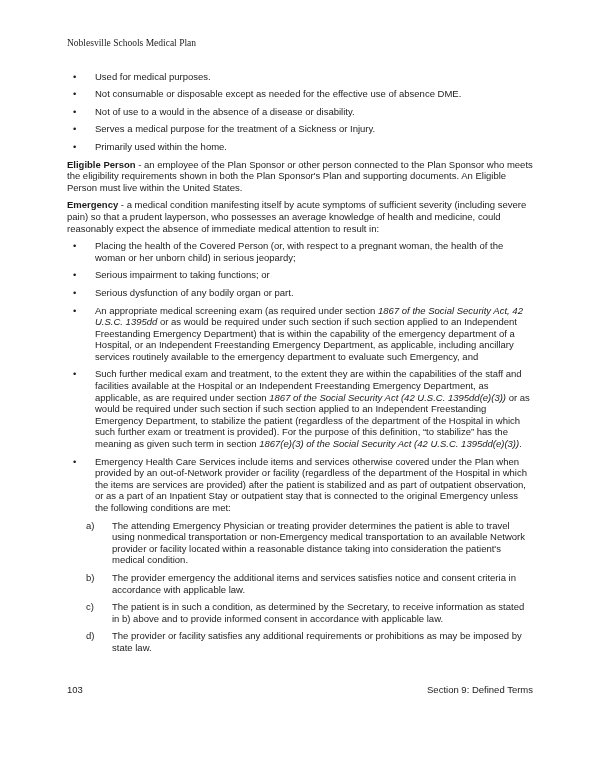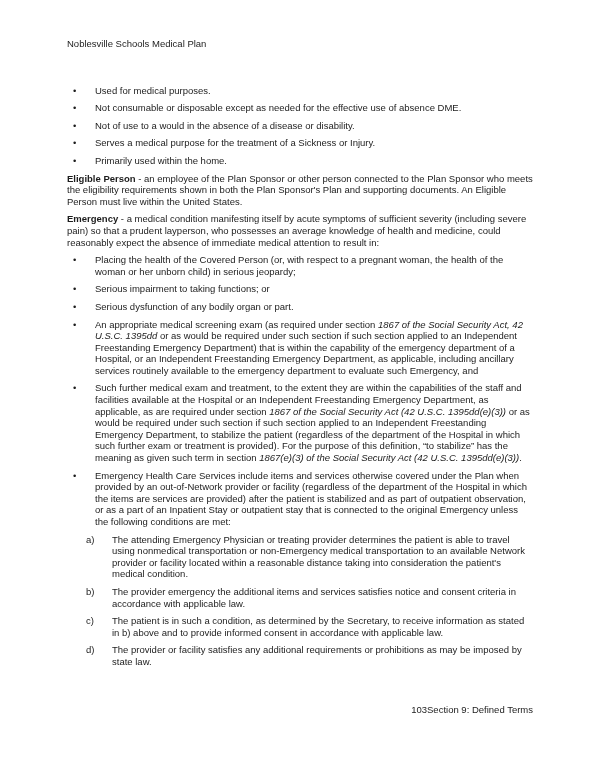--- a/index.html
+++ b/index.html
@@ -14,21 +14,22 @@
     background: #ffffff;
     box-sizing: border-box;
     padding: 38px 67px 0 67px;
     font-family: "Liberation Sans", sans-serif;
     font-size: 9.5px;
     line-height: 11.6px;
     color: #1c1c1c;
     overflow: hidden;
   }
   .doc-header {
-    margin-bottom: 35px;
+    margin-bottom: 21px;
+    font-family: Liberation Serif, serif;
   }
   .block {
     margin-bottom: 6px;
   }
   .bullet {
     display: flex;
     align-items: flex-start;
   }
   .bullet .glyph {
     flex: 0 0 28px;
@@ -51,23 +52,23 @@
   }
   .para {
     margin-bottom: 6px;
   }
   .rb { font-weight: bold; }
   .ri { font-style: italic; }
   .footer {
     position: absolute;
     left: 67px;
     right: 67px;
-    top: 704px;
+    top: 684px;
     display: flex;
-    justify-content: flex-end;
+    justify-content: space-between;
   }
 </style>
 </head>
 <body>
 
 <div class="page">
   <div class="doc-header">Noblesville Schools Medical Plan</div>
   <div class="doc-body">
       <div class="block bullet">
         <span class="glyph">•</span>

